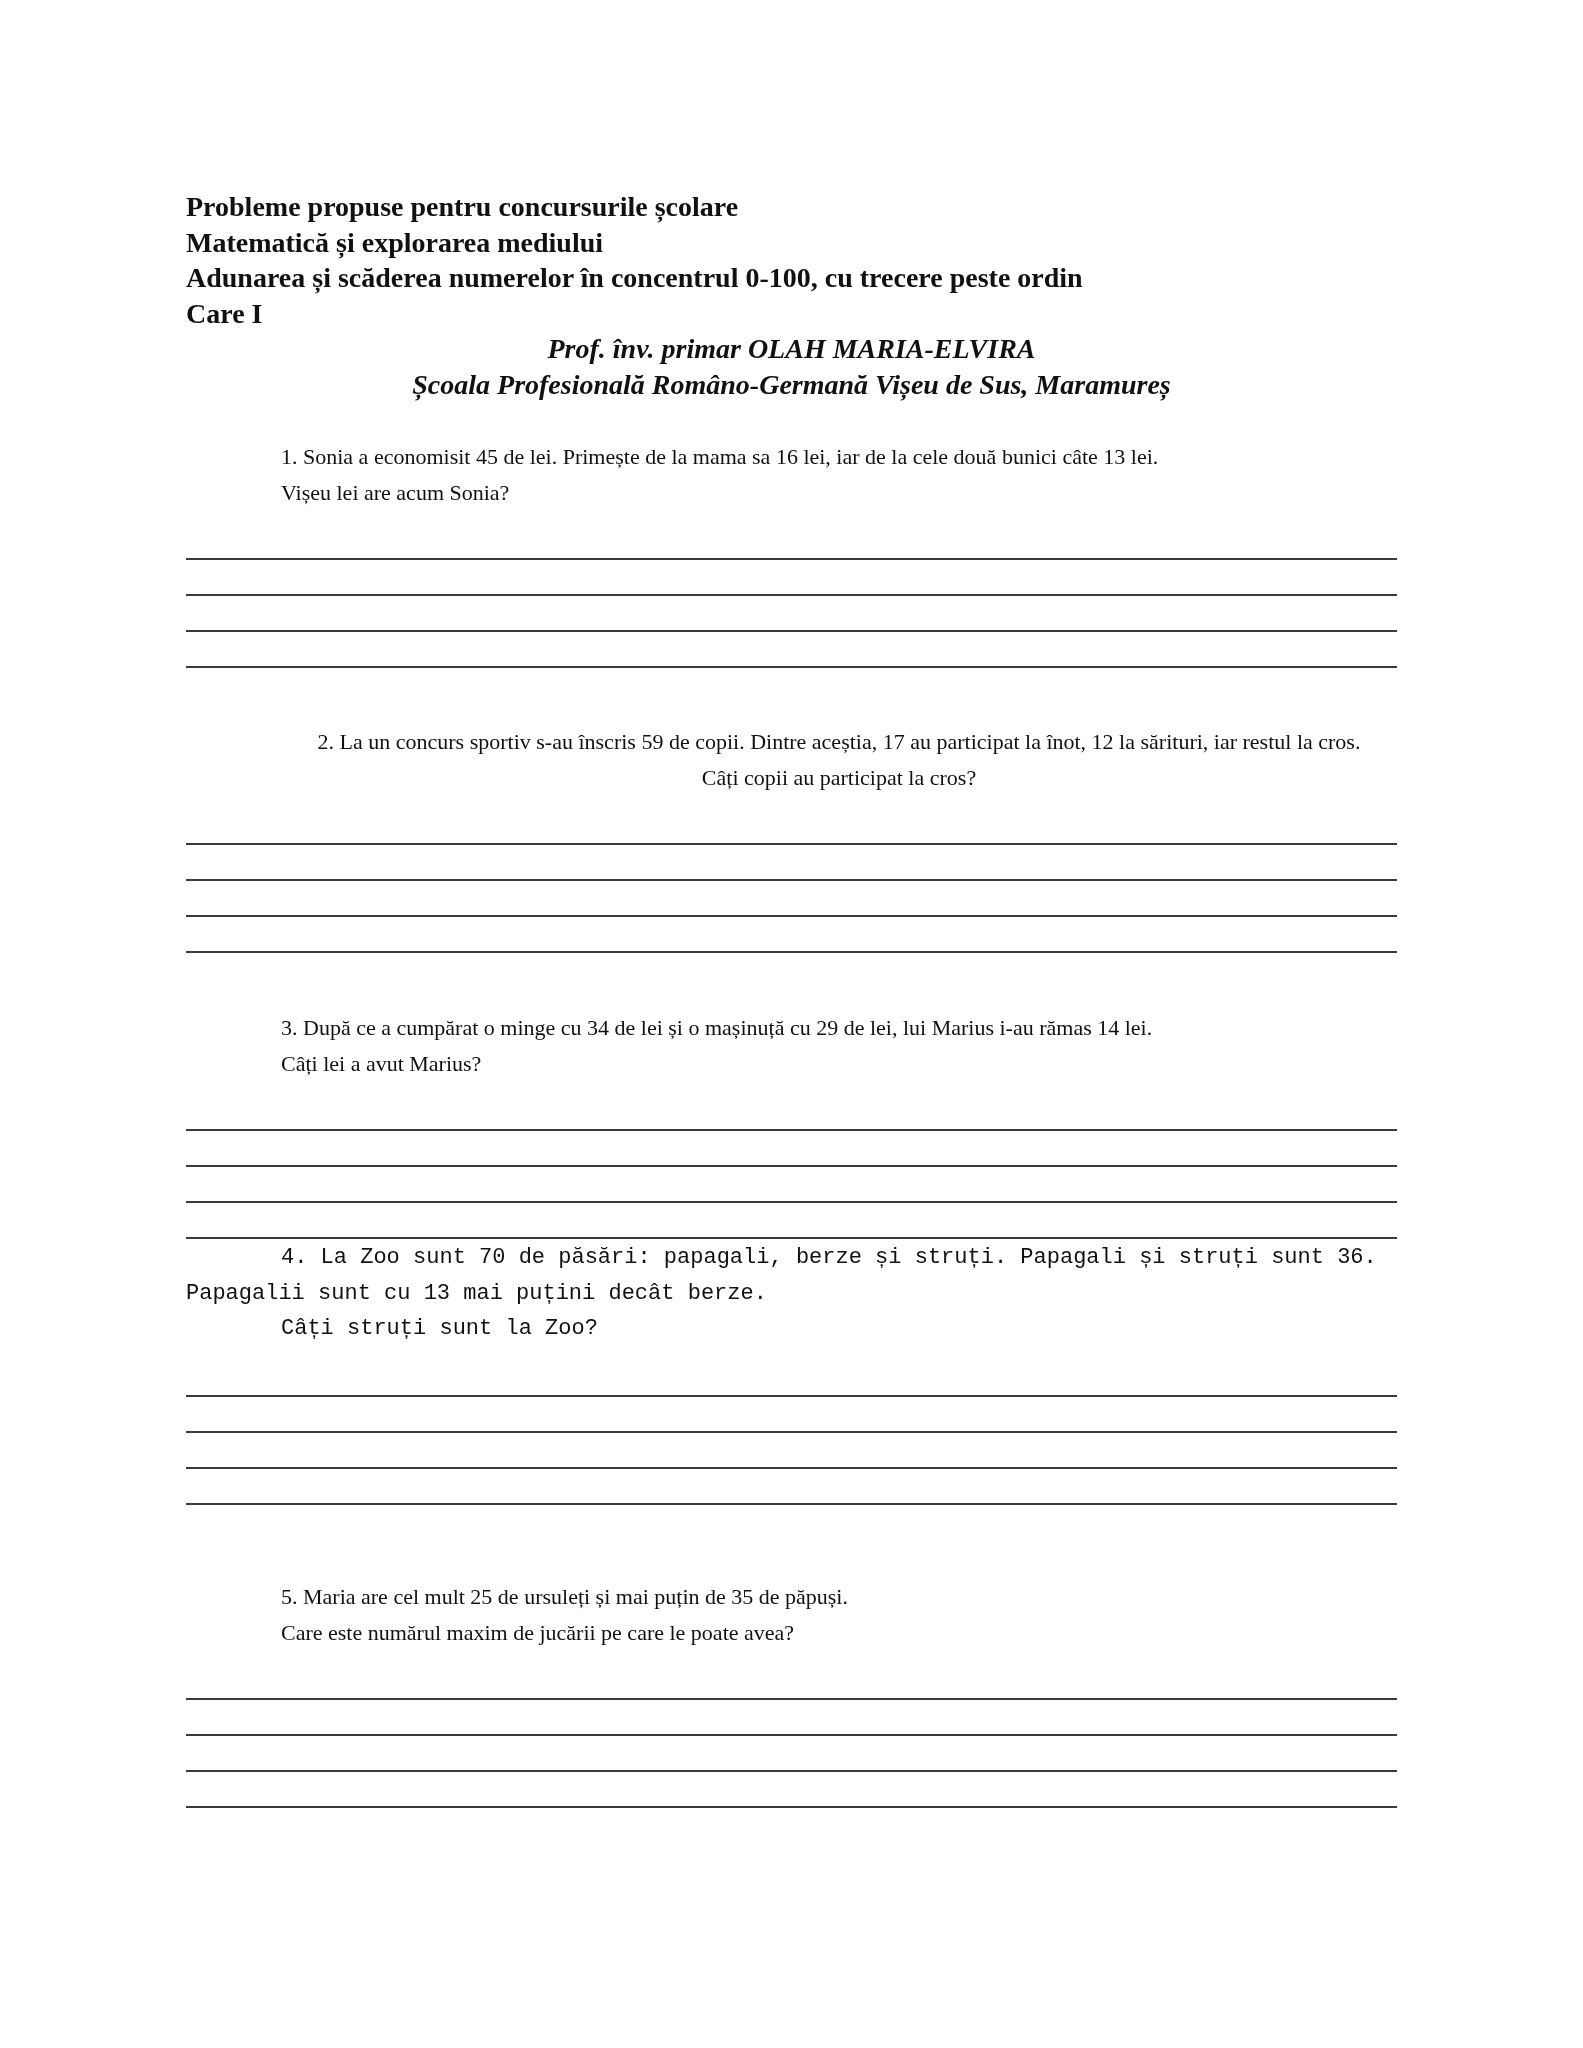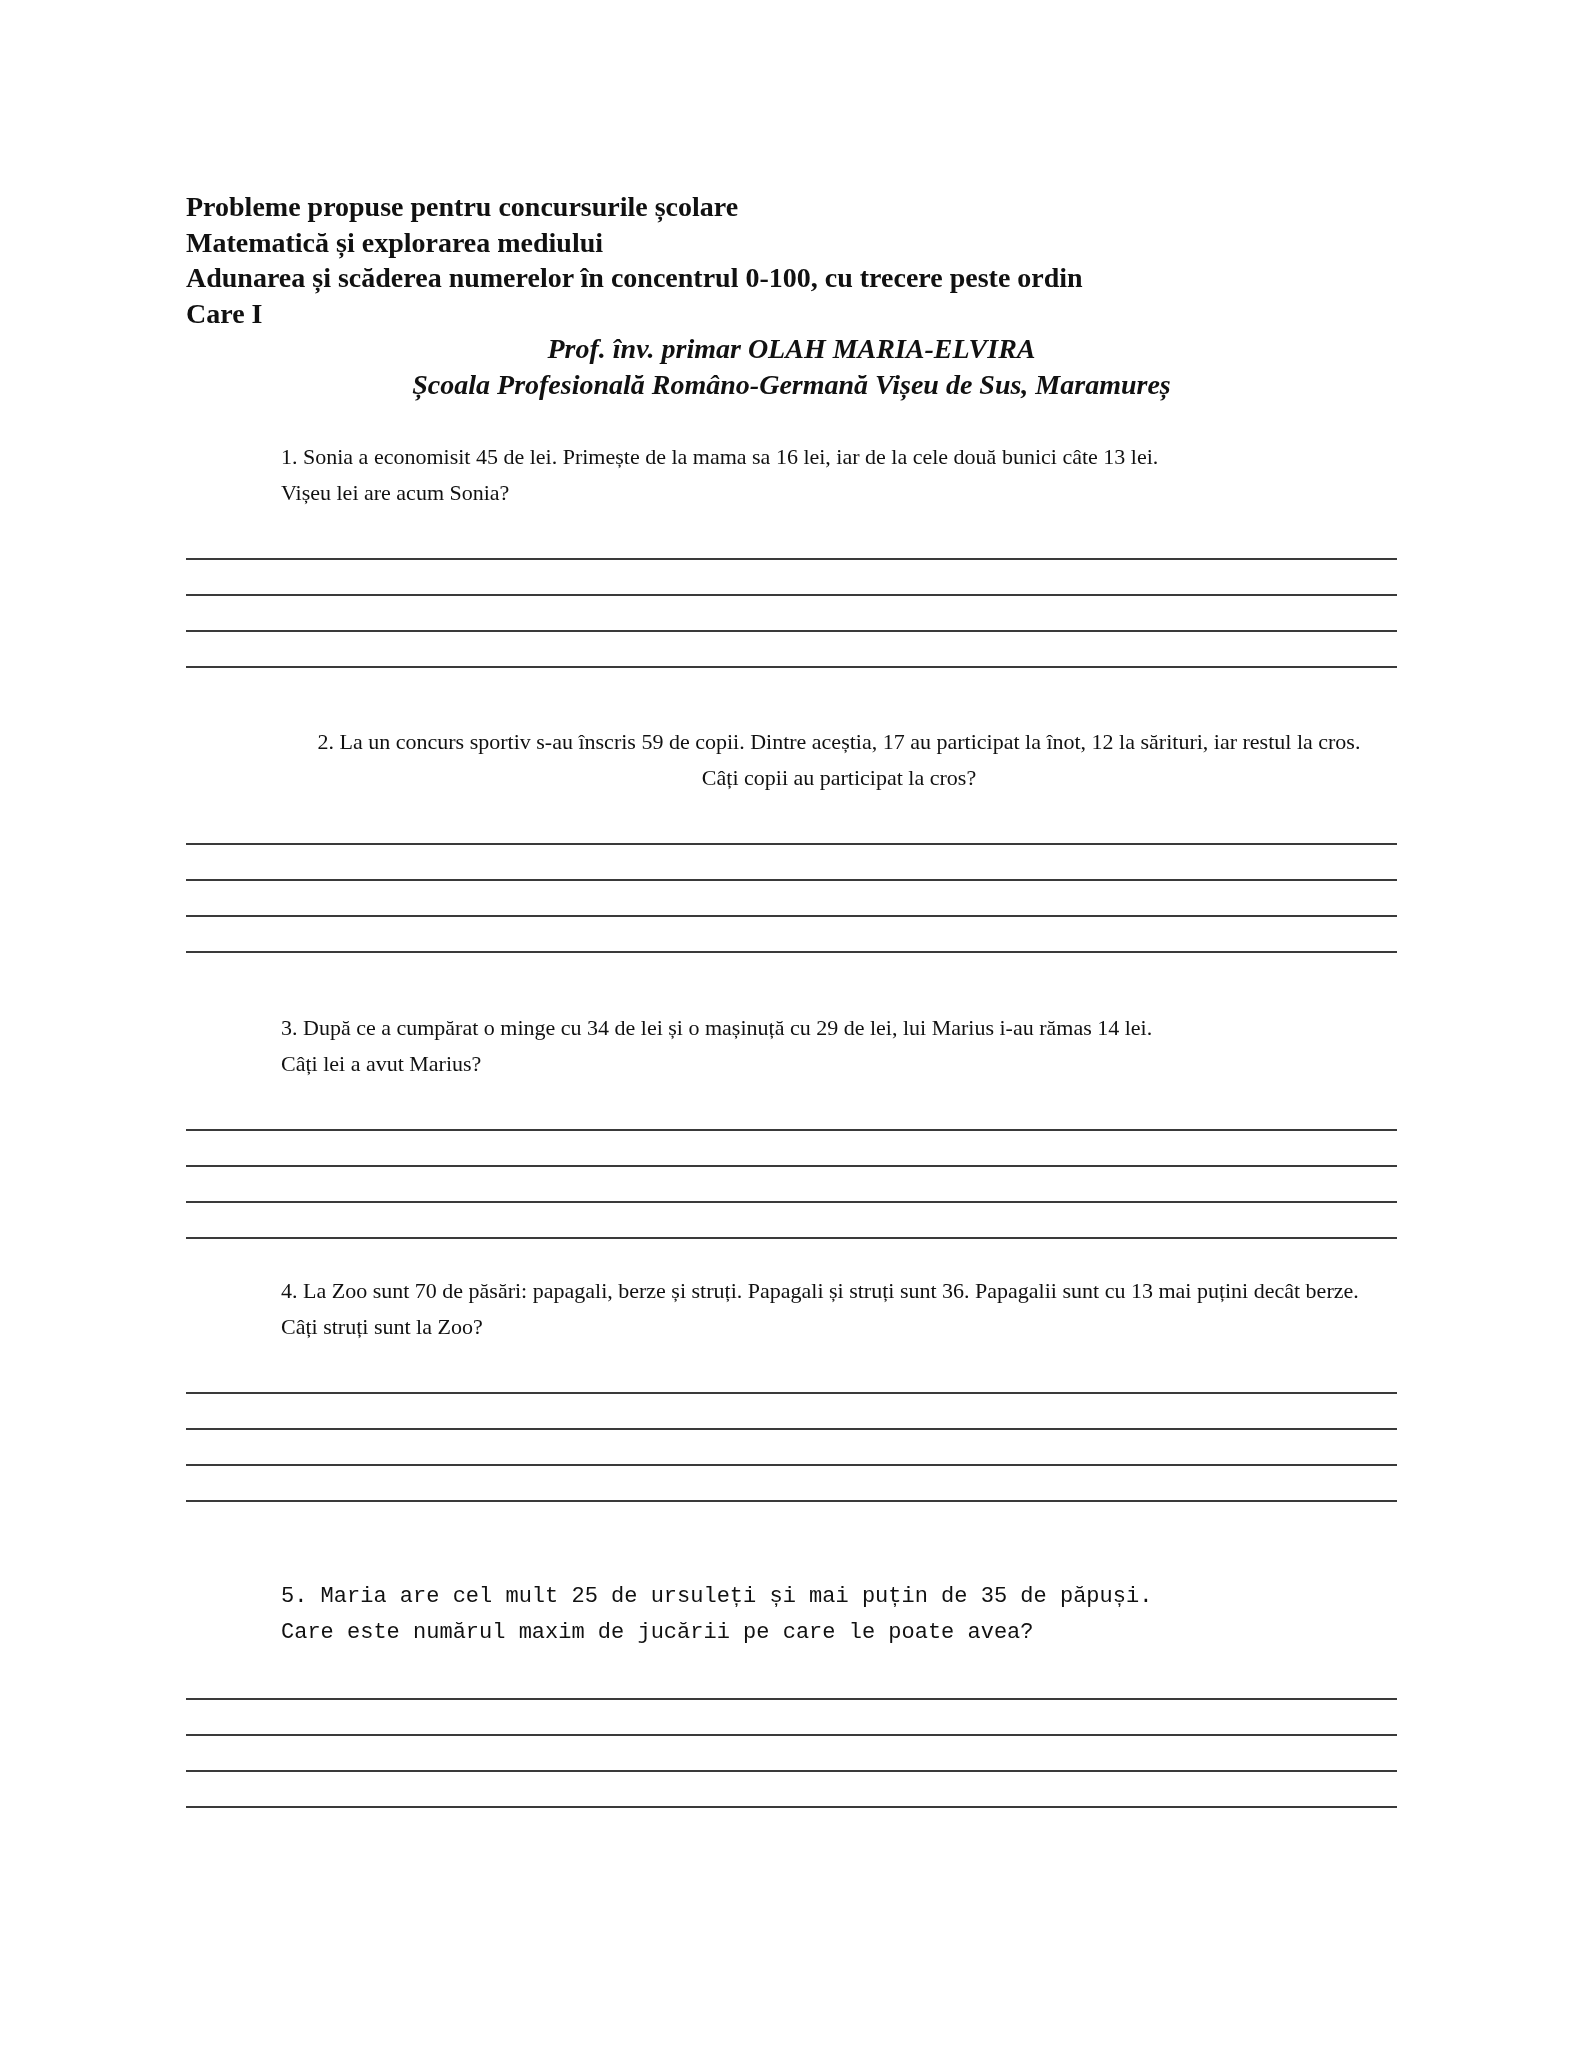--- a/index.html
+++ b/index.html
@@ -108,32 +108,32 @@
     <p class="stmt">3. După ce a cumpărat o minge cu 34 de lei și o mașinuță cu 29 de lei, lui Marius i-au rămas 14 lei.</p>
     <p class="question">Câți lei a avut Marius?</p>
     <div class="answer-lines">
       <div class="answer-line"></div>
       <div class="answer-line"></div>
       <div class="answer-line"></div>
       <div class="answer-line"></div>
     </div>
   </div>
 
-  <div class="problem" style="top:1273px;">
+  <div class="problem" style="top:1240px;font-family:Liberation Mono, monospace;">
     <p class="stmt">4. La Zoo sunt 70 de păsări: papagali, berze și struți. Papagali și struți sunt 36. Papagalii sunt cu 13 mai puțini decât berze.</p>
     <p class="question">Câți struți sunt la Zoo?</p>
     <div class="answer-lines">
       <div class="answer-line"></div>
       <div class="answer-line"></div>
       <div class="answer-line"></div>
       <div class="answer-line"></div>
     </div>
   </div>
 
-  <div class="problem" style="top:1579px;font-family:Liberation Mono, monospace;">
+  <div class="problem" style="top:1579px;">
     <p class="stmt">5. Maria are cel mult 25 de ursuleți și mai puțin de 35 de păpuși.</p>
     <p class="question">Care este numărul maxim de jucării pe care le poate avea?</p>
     <div class="answer-lines">
       <div class="answer-line"></div>
       <div class="answer-line"></div>
       <div class="answer-line"></div>
       <div class="answer-line"></div>
     </div>
   </div>
 

